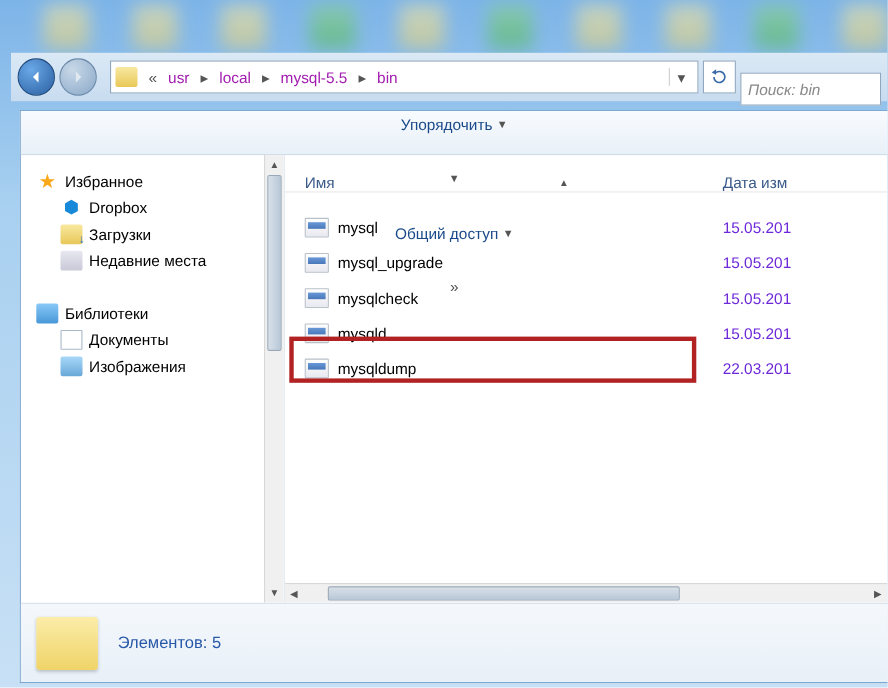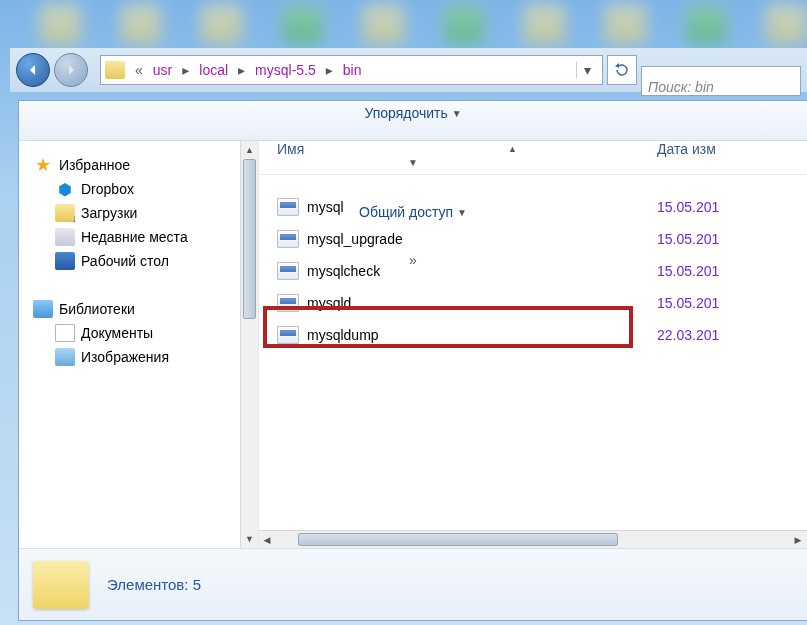--- a/index.html
+++ b/index.html
@@ -59,24 +59,24 @@
     .bc-dropdown { width: 22px; text-align: center; color: #555; cursor: pointer; border-left: 1px solid #ccc; margin-left:auto;}
     .refresh-box {
       width: 30px; height: 30px;
       background: white;
       border: 1px solid #8fa8c0;
       display: flex; align-items: center; justify-content: center;
       color: #3a6aa8;
       cursor: pointer;
     }
     .search-box {
-      width: 160px; height: 30px;
+      width: 128px; height: 30px;
       background: white;
       border: 1px solid #8fa8c0;
-      display: flex; align-items: flex-end;
+      display: flex; align-items: center;
       padding: 0 6px;
       color: #888;
       font-style: italic;
       margin-top: 21px;
     }
     .explorer-window {
       position: absolute;
       top: 100px; left: 18px; right: 0; bottom: 4px;
       background: white;
       border: 1px solid #7fa8d0;
@@ -127,21 +127,21 @@
       border-left: 1px solid #d8d8d8;
     }
     .nav-scroll .thumb { position: absolute; left: 2px; right: 2px; top: 18px; height: 160px; background: linear-gradient(90deg,#d8e0e8,#b8c8d8); border: 1px solid #98a8b8; border-radius: 2px;}
     .nav-scroll .arr { position: absolute; left: 0; right: 0; height: 18px; text-align: center; font-size: 9px; color: #555; line-height:18px;}
     .nav-scroll .arr.top{top:0;} .nav-scroll .arr.bot{bottom:0;}
     .file-pane { flex: 1; display: flex; flex-direction: column; overflow: hidden;}
     .col-headers {
       height: 34px;
       border-bottom: 1px solid #e8e8e8;
       display: flex;
-      align-items: flex-start;
+      align-items: flex-end;
       padding-left: 18px;
       color: #3a5a8a;
     }
     .col-name { width: 380px; display: flex; align-items: center; gap: 6px;}
     .sort-arr { font-size: 9px; color: #555;}
     .col-date { flex: 1;}
     .file-list { flex: 1; padding: 16px 0 0 10px; position: relative;}
     .file-row {
       height: 32px;
       display: flex; align-items: center;
@@ -268,24 +268,20 @@
           <span>Dropbox</span>
         </div>
         <div class="nav-item">
           <span class="ico ico-folder dl"></span>
           <span>Загрузки</span>
         </div>
         <div class="nav-item">
           <span class="ico ico-recent"></span>
           <span>Недавние места</span>
         </div>
-        <div class="nav-item">
-          <span class="ico ico-desktop"></span>
-          <span>Рабочий стол</span>
-        </div>
       </div>
       <div class="nav-section">
         <div class="nav-header">
           <span class="ico ico-lib"></span>
           <span>Библиотеки</span>
         </div>
         <div class="nav-item">
           <span class="ico ico-doc"></span>
           <span>Документы</span>
         </div>

